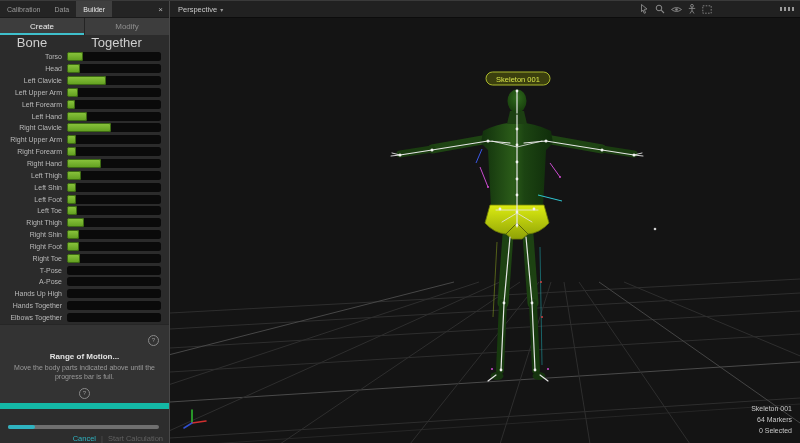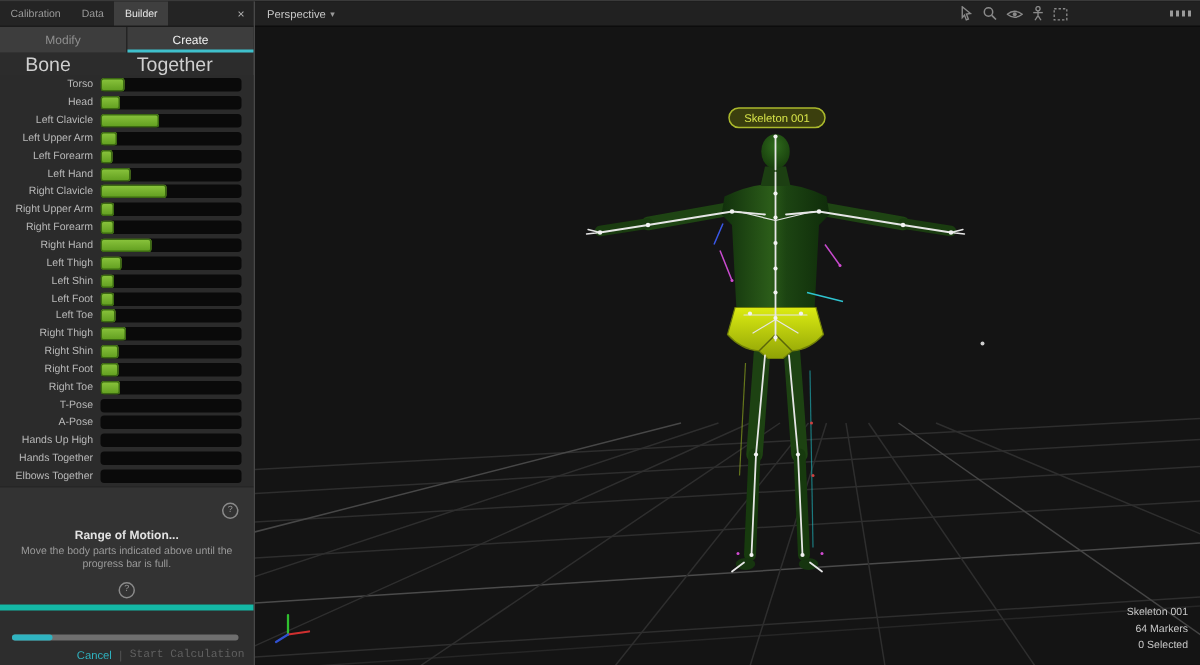--- a/index.html
+++ b/index.html
@@ -23,27 +23,27 @@
   .bone-row{height:11.85px;display:flex;align-items:center;flex:none;}
   .bone-label{width:62px;text-align:right;padding-right:5px;font-size:7px;color:#b9b9b9;white-space:nowrap;}
   .bar-track{flex:1;height:9px;margin-right:8px;background:#0a0a0a;border-radius:2.5px;overflow:hidden;position:relative;}
   .bar-fill{display:block;height:100%;background:linear-gradient(#8cc63e,#5f9c1e);border-radius:2px;box-shadow:inset 0 0 0 1px #3c6a12;}
   .info-sec{flex:none;height:78px;background:#333333;position:relative;text-align:center;border-top:1px solid #262626;}
   .help-icon{width:9px;height:9px;border:1px solid #8a8a8a;border-radius:50%;color:#9a9a9a;font-size:6px;line-height:9px;text-align:center;display:inline-block;}
   .help-tr{position:absolute;top:10px;right:10px;}
   .rom-title{margin-top:27px;font-size:8px;font-weight:bold;color:#e3e3e3;}
   .rom-desc{margin:3px 10px 0 10px;font-size:7px;line-height:8.5px;color:#9a9a9a;}
   .help-c{margin-top:4px;}
-  .panel-footer{flex:1;background:#2d2d2d;border-top:4px solid #14b8a6;position:relative;}
+  .panel-footer{flex:1;background:#2d2d2d;border-top:6px solid #14b8a6;position:relative;}
   .calc-track{position:absolute;left:8px;right:10px;top:16px;height:4px;background:#6f6f6f;border-radius:2px;}
   .calc-fill{display:block;height:100%;background:#2fb3c0;border-radius:2px;}
   .footer-btns{position:absolute;right:6px;top:25px;font-size:7.5px;display:flex;align-items:center;gap:5px;}
   .cancel-btn{color:#2fb3c0;}
   .btn-sep{color:#555;}
-  .start-btn{color:#606060;font-family:Liberation Mono, monospace;}
+  .start-btn{color:#606060;}
 
   
   .viewport{position:absolute;left:170px;top:0;right:0;bottom:0;background:#141414;}
   .vp-toolbar{position:absolute;left:0;top:0;right:0;height:16px;background:#212121;border-bottom:1px solid #0c0c0c;display:flex;align-items:center;}
   .cam-dd{display:flex;align-items:center;gap:3px;padding-left:8px;font-size:7.5px;color:#c9c9c9;}
   .chev{font-size:6px;color:#9a9a9a;}
   .vp-tools{position:absolute;right:88px;top:0;height:16px;display:flex;align-items:center;gap:6px;}
   .vp-tools svg{display:block;}
   .vp-layout{position:absolute;right:6px;top:0;height:16px;display:flex;align-items:center;gap:1.5px;}
   .vp-layout i{width:2.5px;height:4px;background:#9a9a9a;display:block;}
@@ -57,22 +57,22 @@
 
   <div class="panel">
     <div class="tabbar">
       <div class="tab">Calibration</div>
       <div class="tab">Data</div>
       <div class="tab active">Builder</div>
       <div class="tab-close">×</div>
     </div>
 
     <div class="mode-tabs">
+      <div class="mode-tab active">Create</div>
       <div class="mode-tab">Modify</div>
-      <div class="mode-tab active">Create</div>
     </div>
 
     <div class="col-header">
       <span class="col-bone">Bone</span>
       <span class="col-cov">Together</span>
     </div>
 
     <div class="bone-list" id="bone-list">
         <div class="bone-row">
           <span class="bone-label">Torso</span>

